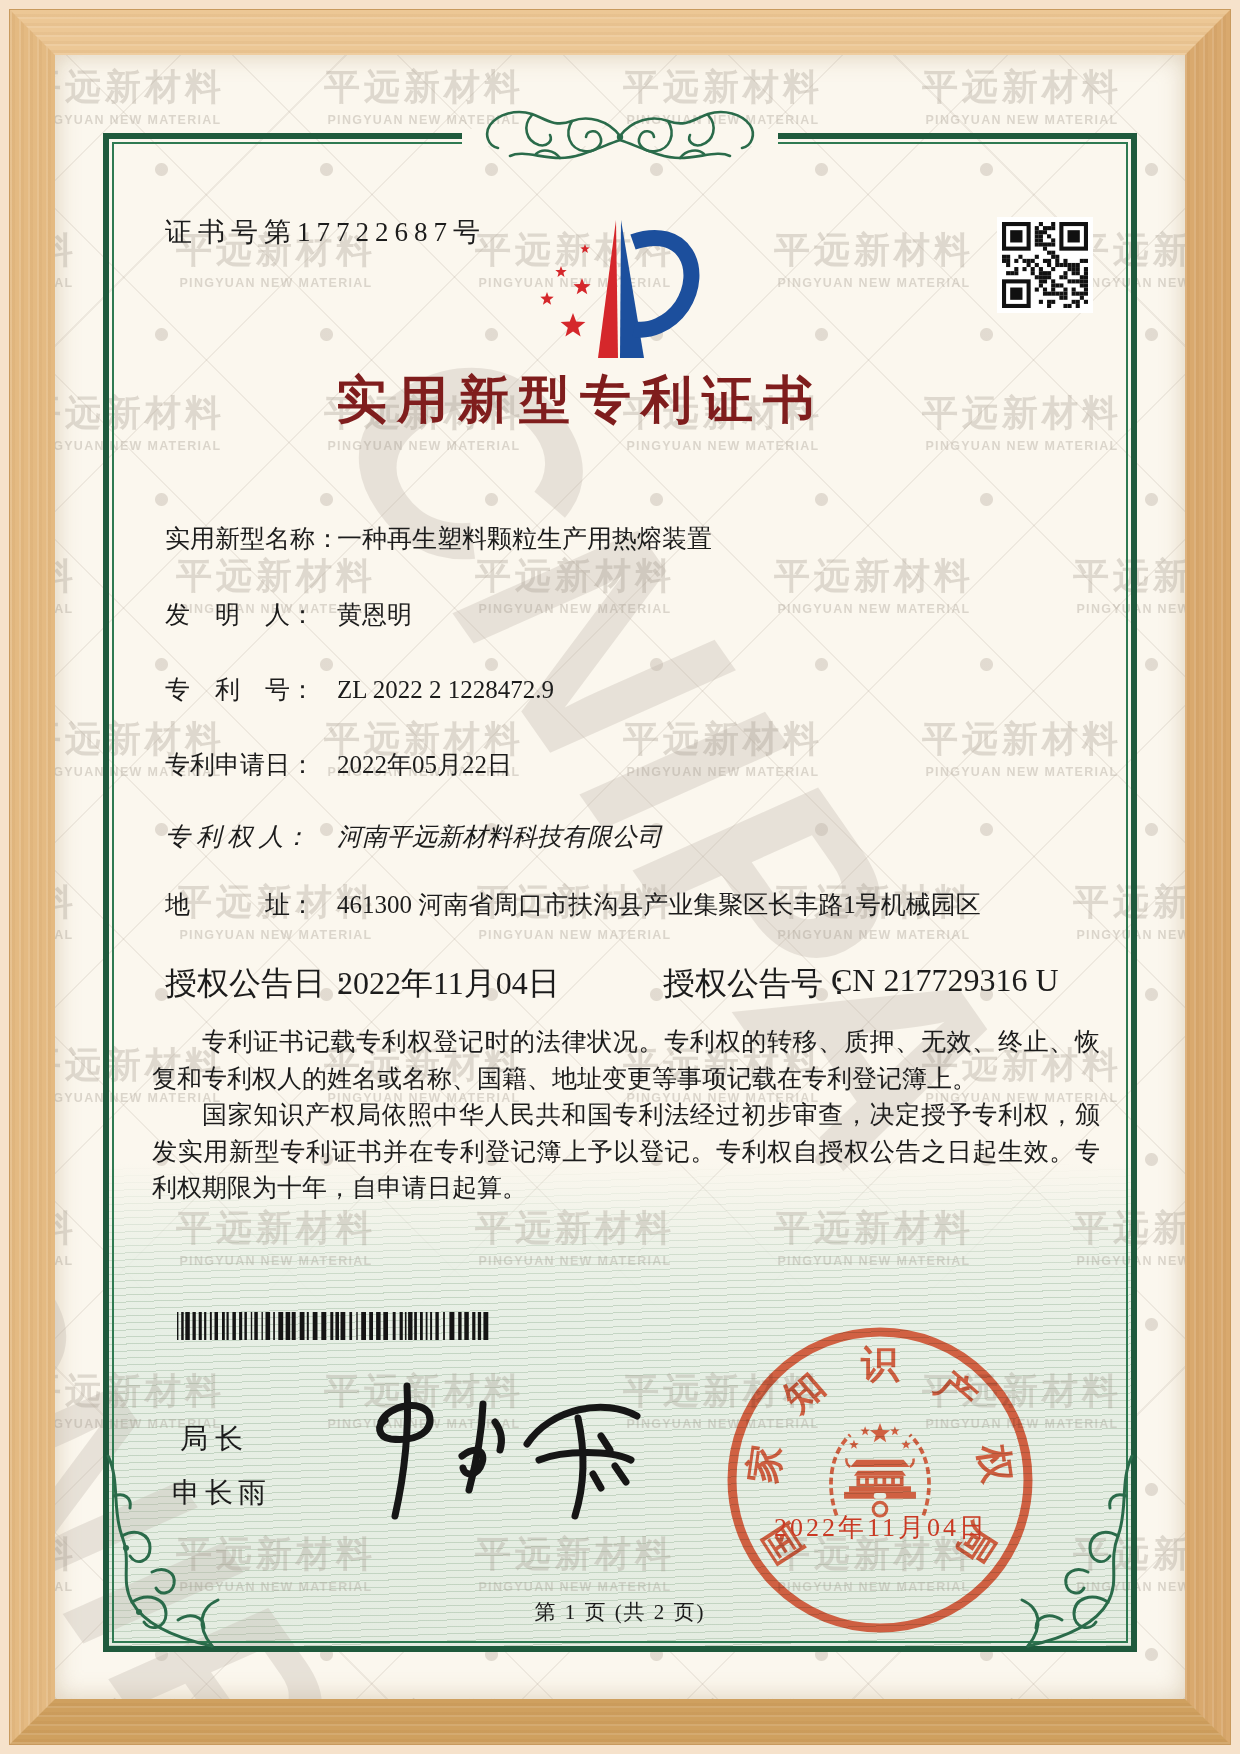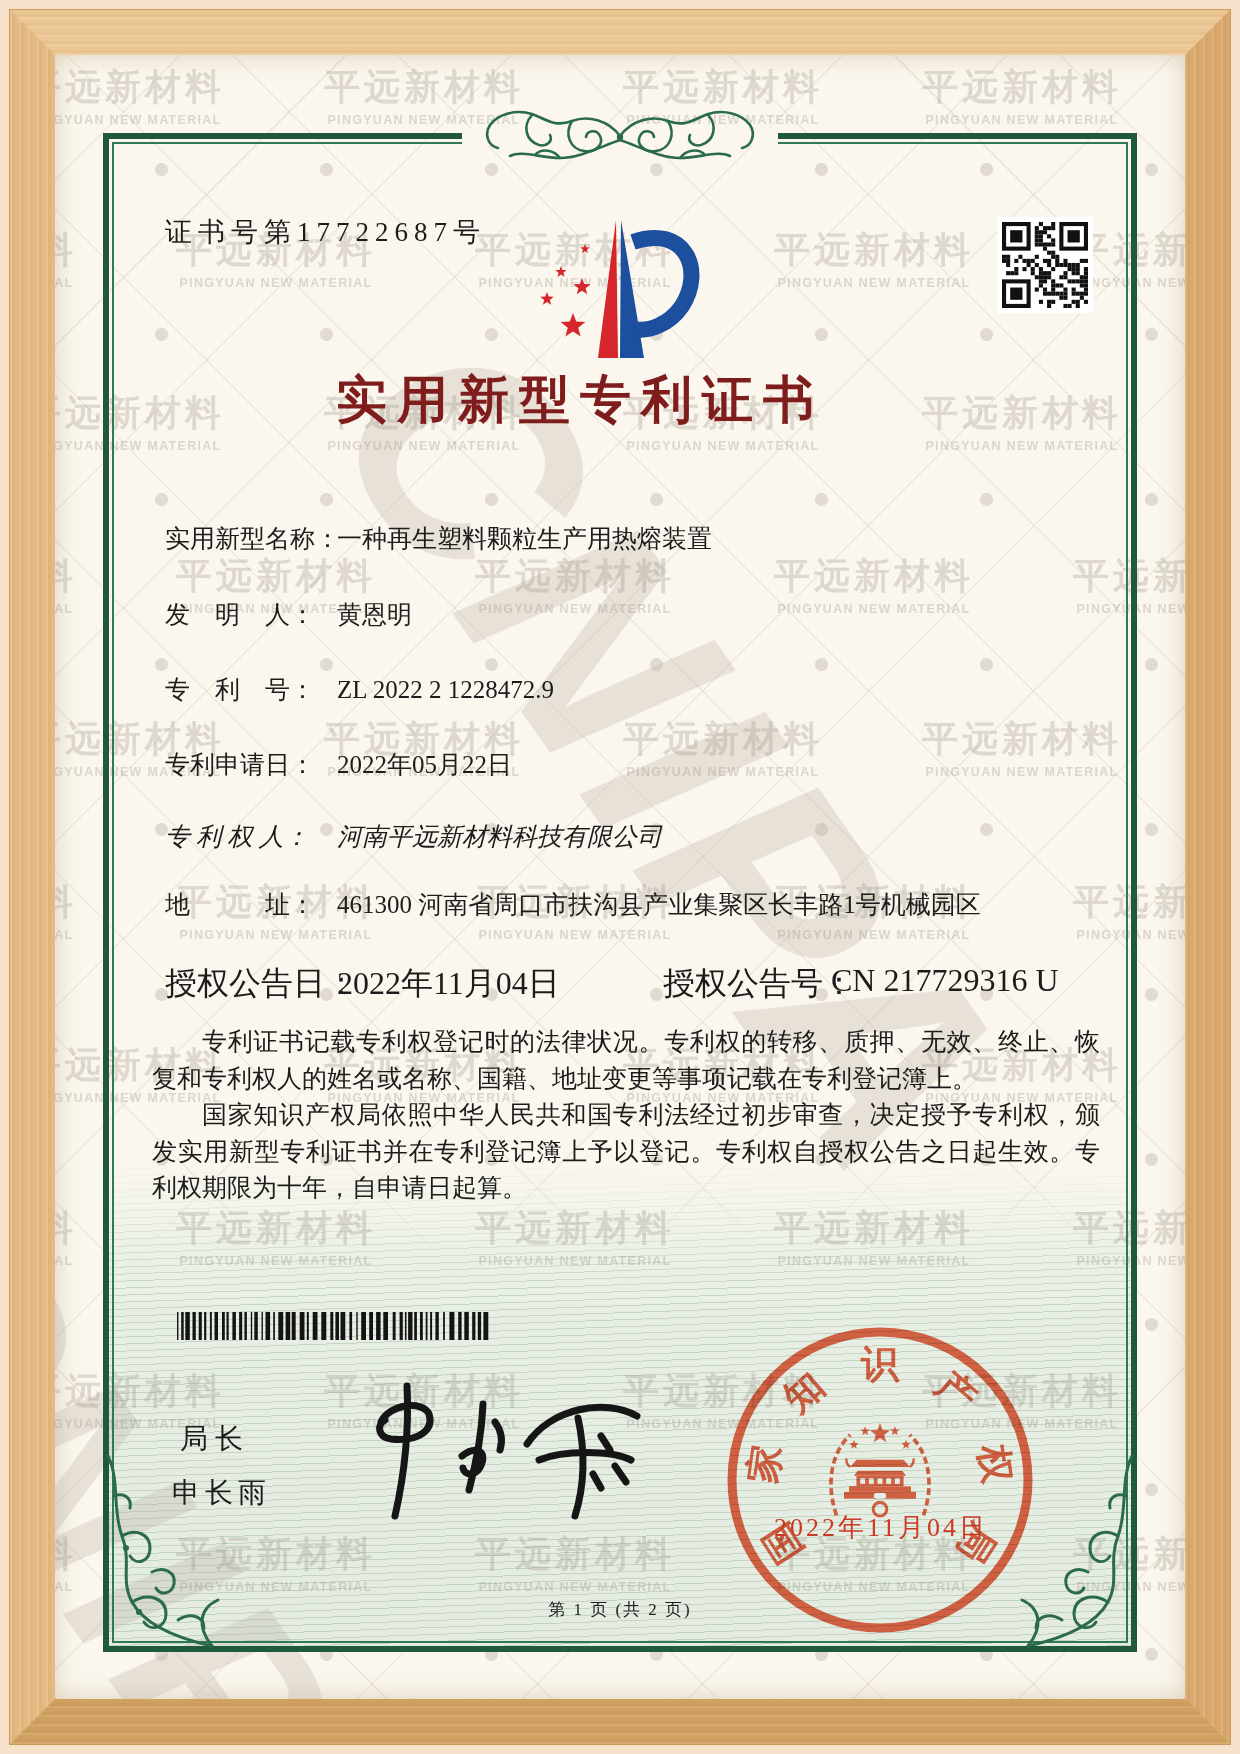--- a/index.html
+++ b/index.html
@@ -67,21 +67,21 @@
   .barcode{position:absolute;left:177px;top:1312px;}
   .director-label{position:absolute;left:180px;top:1420px;font-size:28px;letter-spacing:7px;
      font-family:"Liberation Sans","DejaVu Sans",sans-serif;}
   .director-name{position:absolute;left:172px;top:1474px;font-size:28px;letter-spacing:5px;
      font-family:"Liberation Sans","DejaVu Sans",sans-serif;}
   .signature{position:absolute;left:365px;top:1376px;}
   .seal-wrap{position:absolute;left:723px;top:1323px;width:314px;height:314px;mix-blend-mode:multiply;opacity:.92;}
   .seal-ring-char{position:absolute;font-size:38px;font-weight:bold;color:#e35838;font-family:"Liberation Serif",serif;}
   .seal-date{position:absolute;left:740px;top:1510px;width:282px;text-align:center;
      font-size:26px;letter-spacing:3px;color:#c93a24;z-index:9;}
-  .page-info{position:absolute;left:320px;top:1598px;width:600px;text-align:center;font-size:17px;letter-spacing:2px;}
+  .page-info{position:absolute;left:320px;top:1598px;width:600px;text-align:center;font-size:21px;letter-spacing:2px;}
   .footer-note{position:absolute;left:320px;top:1664px;width:600px;text-align:center;font-size:23px;letter-spacing:6px;color:#171717;}
 </style>
 </head>
 <body>
 
 <div class="page">
 
   <div class="wood"></div>
   <div class="grain t"></div>
   <div class="grain b"></div>

